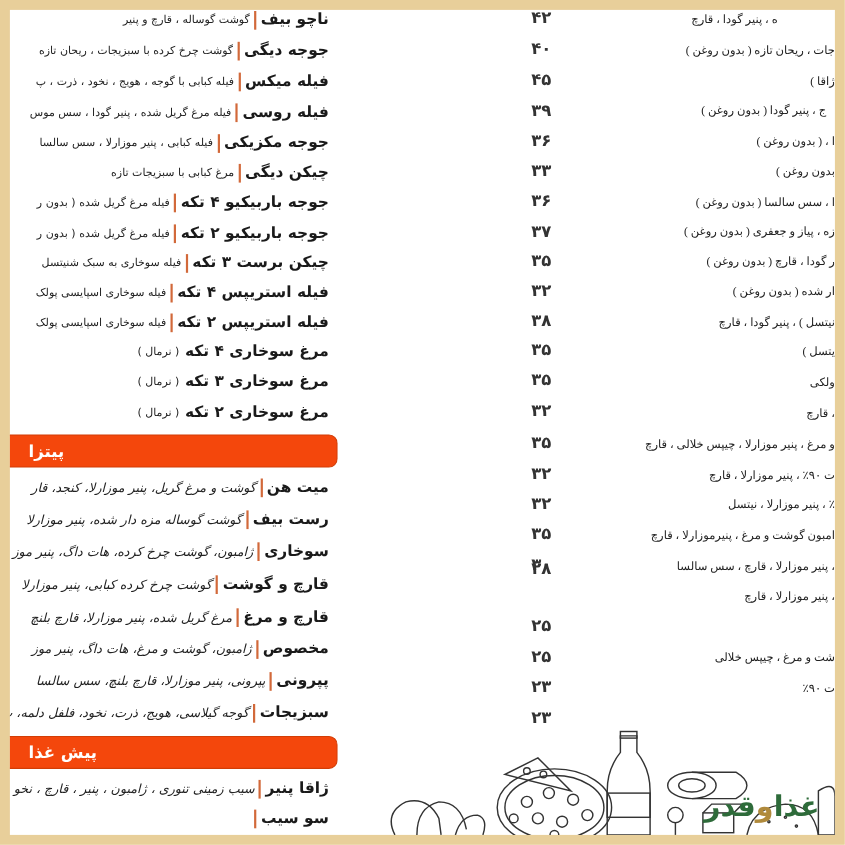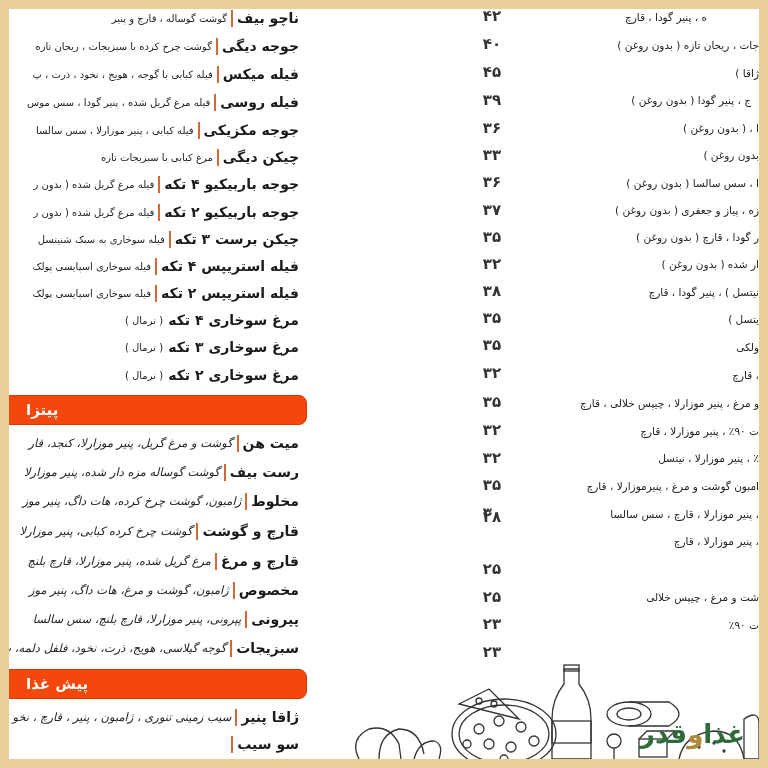--- a/index.html
+++ b/index.html
@@ -75,20 +75,21 @@
       font-weight: bold;
       font-size: 15px;
       color: #333;
       direction: rtl;
     }
     
     .right-col {
       position: absolute;
       left: 520px; top: 0; right: 0; height: 100%;
       overflow: hidden;
+      font-family: Liberation Serif, serif;
     }
     .rfrag {
       position: absolute;
       right: 0;
       white-space: nowrap;
       font-size: 10.5px;
       color: #222;
       direction: rtl;
       text-align: right;
     }
@@ -182,21 +183,21 @@
         <span class="dish-name">میت هن</span>
         <span class="sep"></span>
         <span class="dish-desc">گوشت و مرغ گریل، پنیر موزارلا، کنجد، قار</span>
       </div>
     <div class="row pizza" style="top:452px">
         <span class="dish-name">رست بیف</span>
         <span class="sep"></span>
         <span class="dish-desc">گوشت گوساله مزه دار شده، پنیر موزارلا</span>
       </div>
     <div class="row pizza" style="top:481px">
-        <span class="dish-name">مخلوط</span>
+        <span class="dish-name">سوخاری</span>
         <span class="sep"></span>
         <span class="dish-desc">ژامبون، گوشت چرخ کرده، هات داگ، پنیر موز</span>
       </div>
     <div class="row pizza" style="top:511px">
         <span class="dish-name">قارچ و گوشت</span>
         <span class="sep"></span>
         <span class="dish-desc">گوشت چرخ کرده کبابی، پنیر موزارلا</span>
       </div>
     <div class="row pizza" style="top:541px">
         <span class="dish-name">قارچ و مرغ</span>

